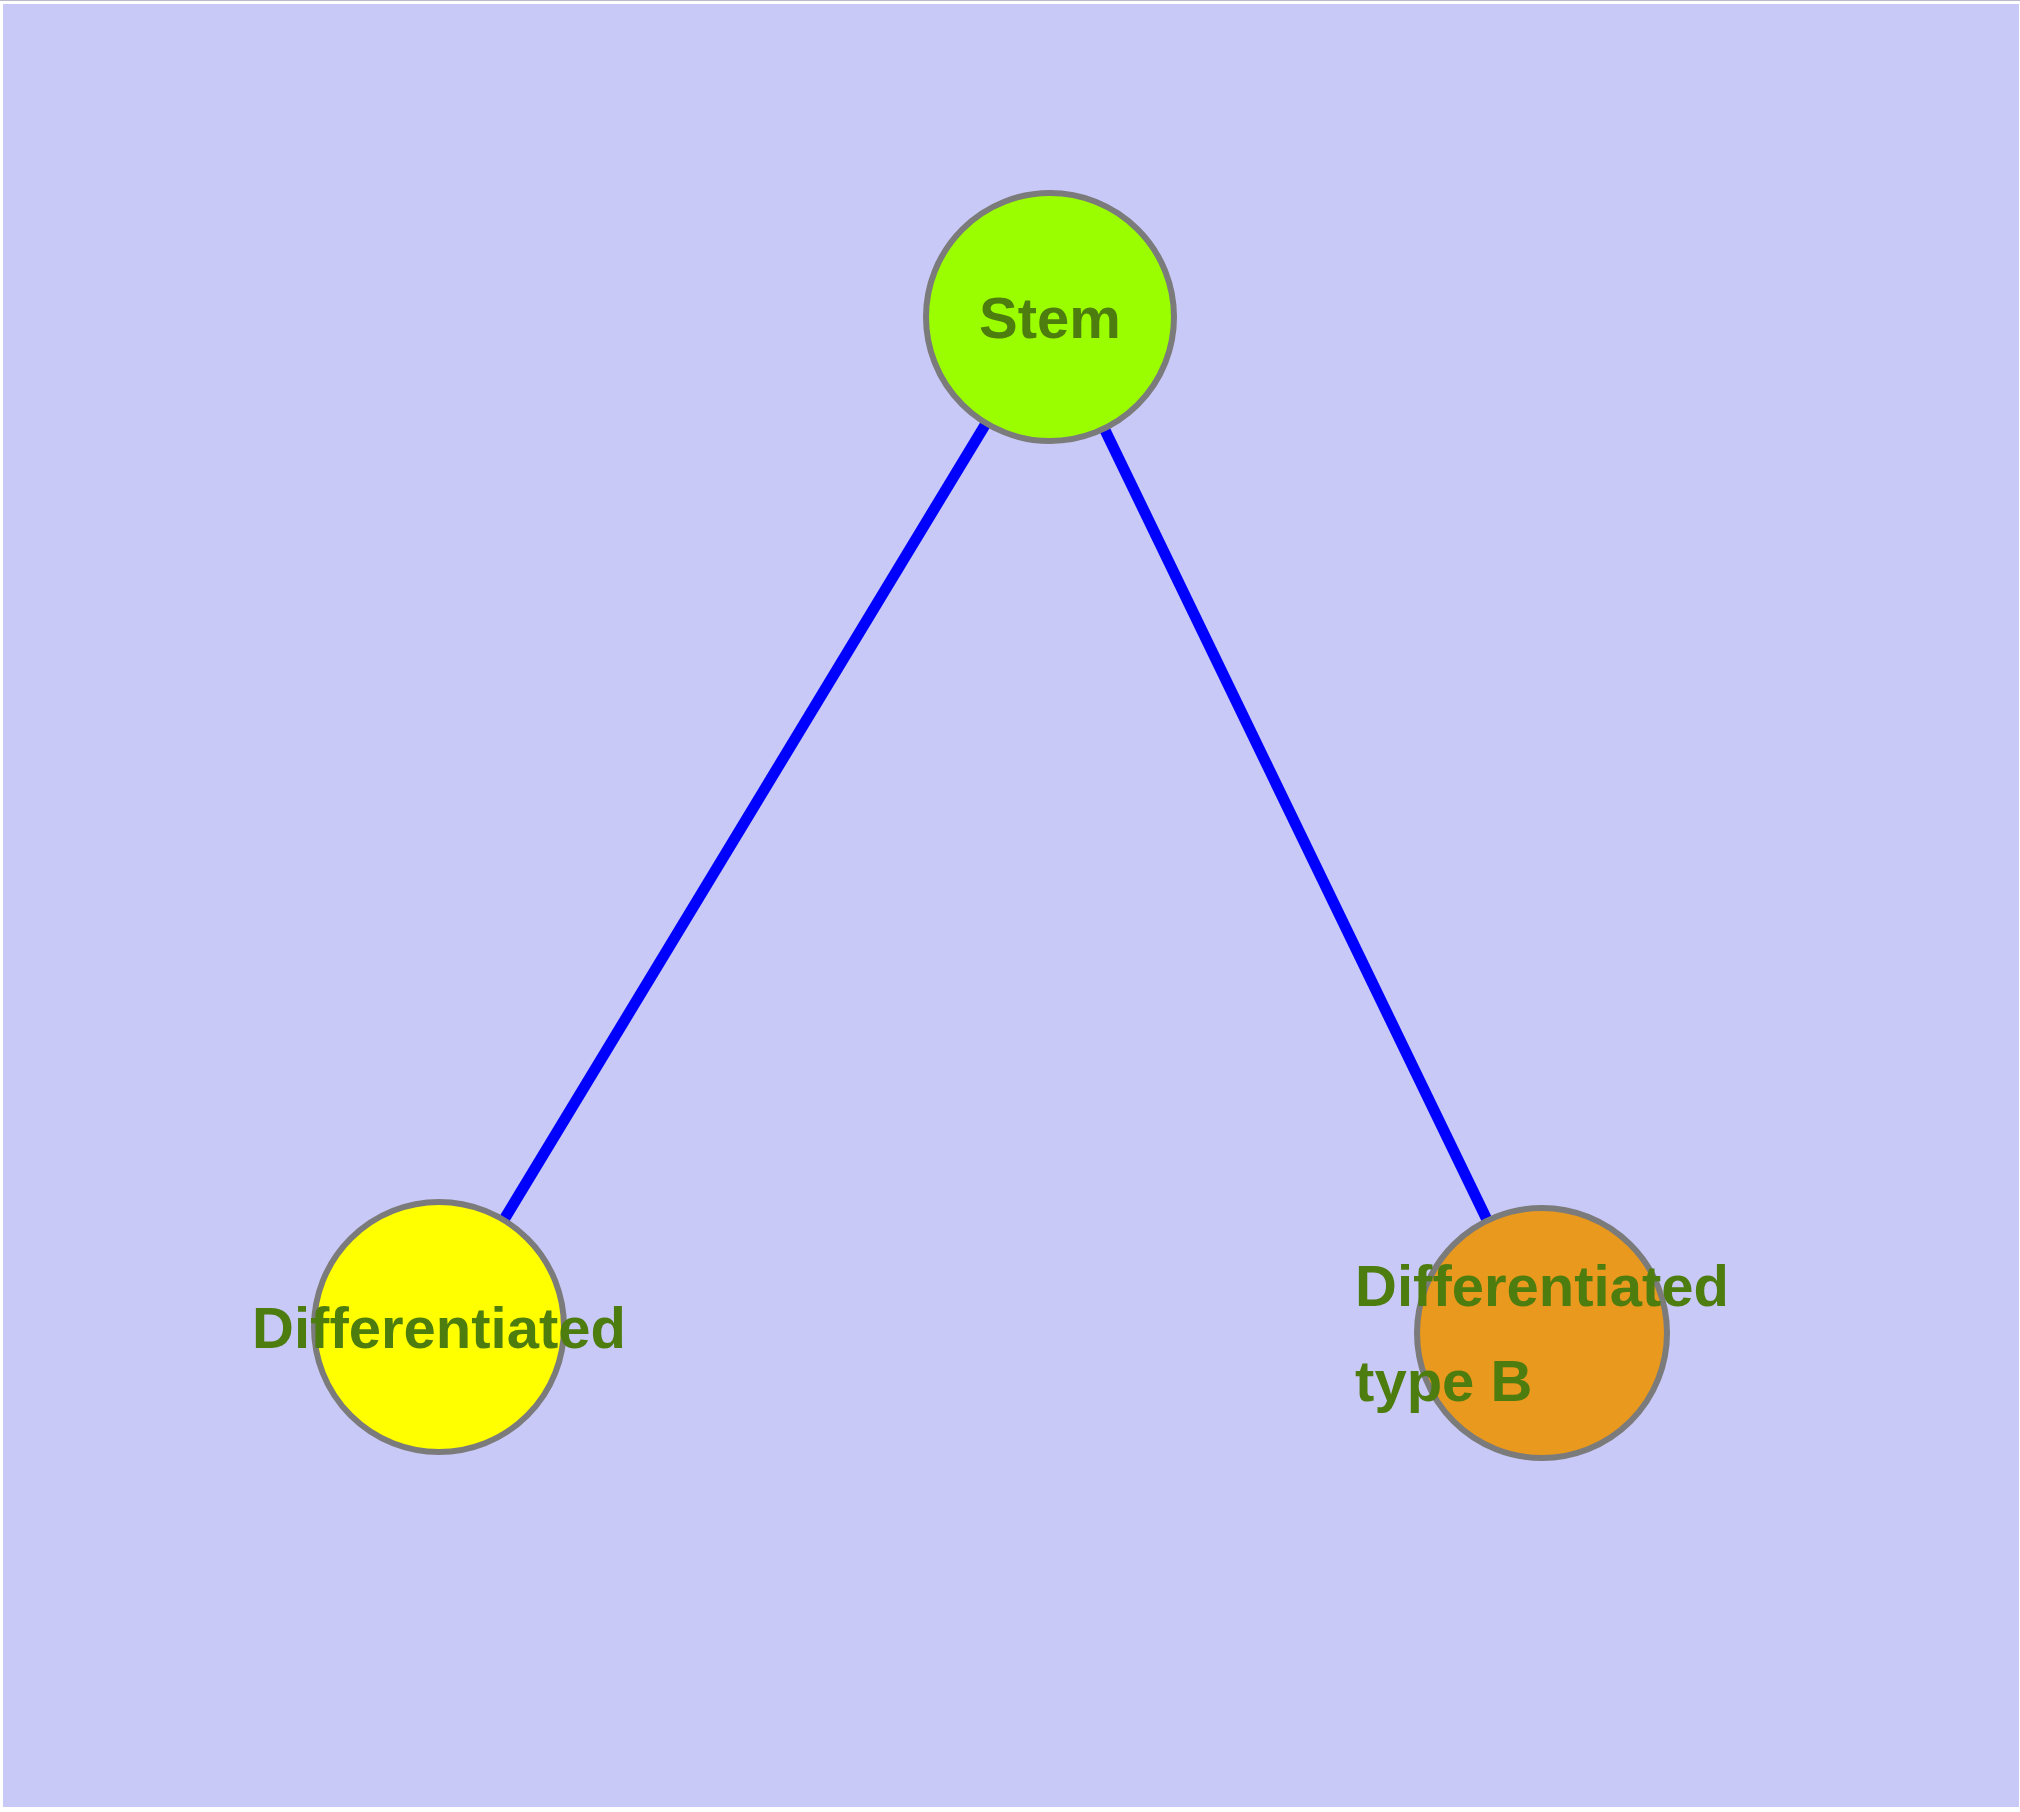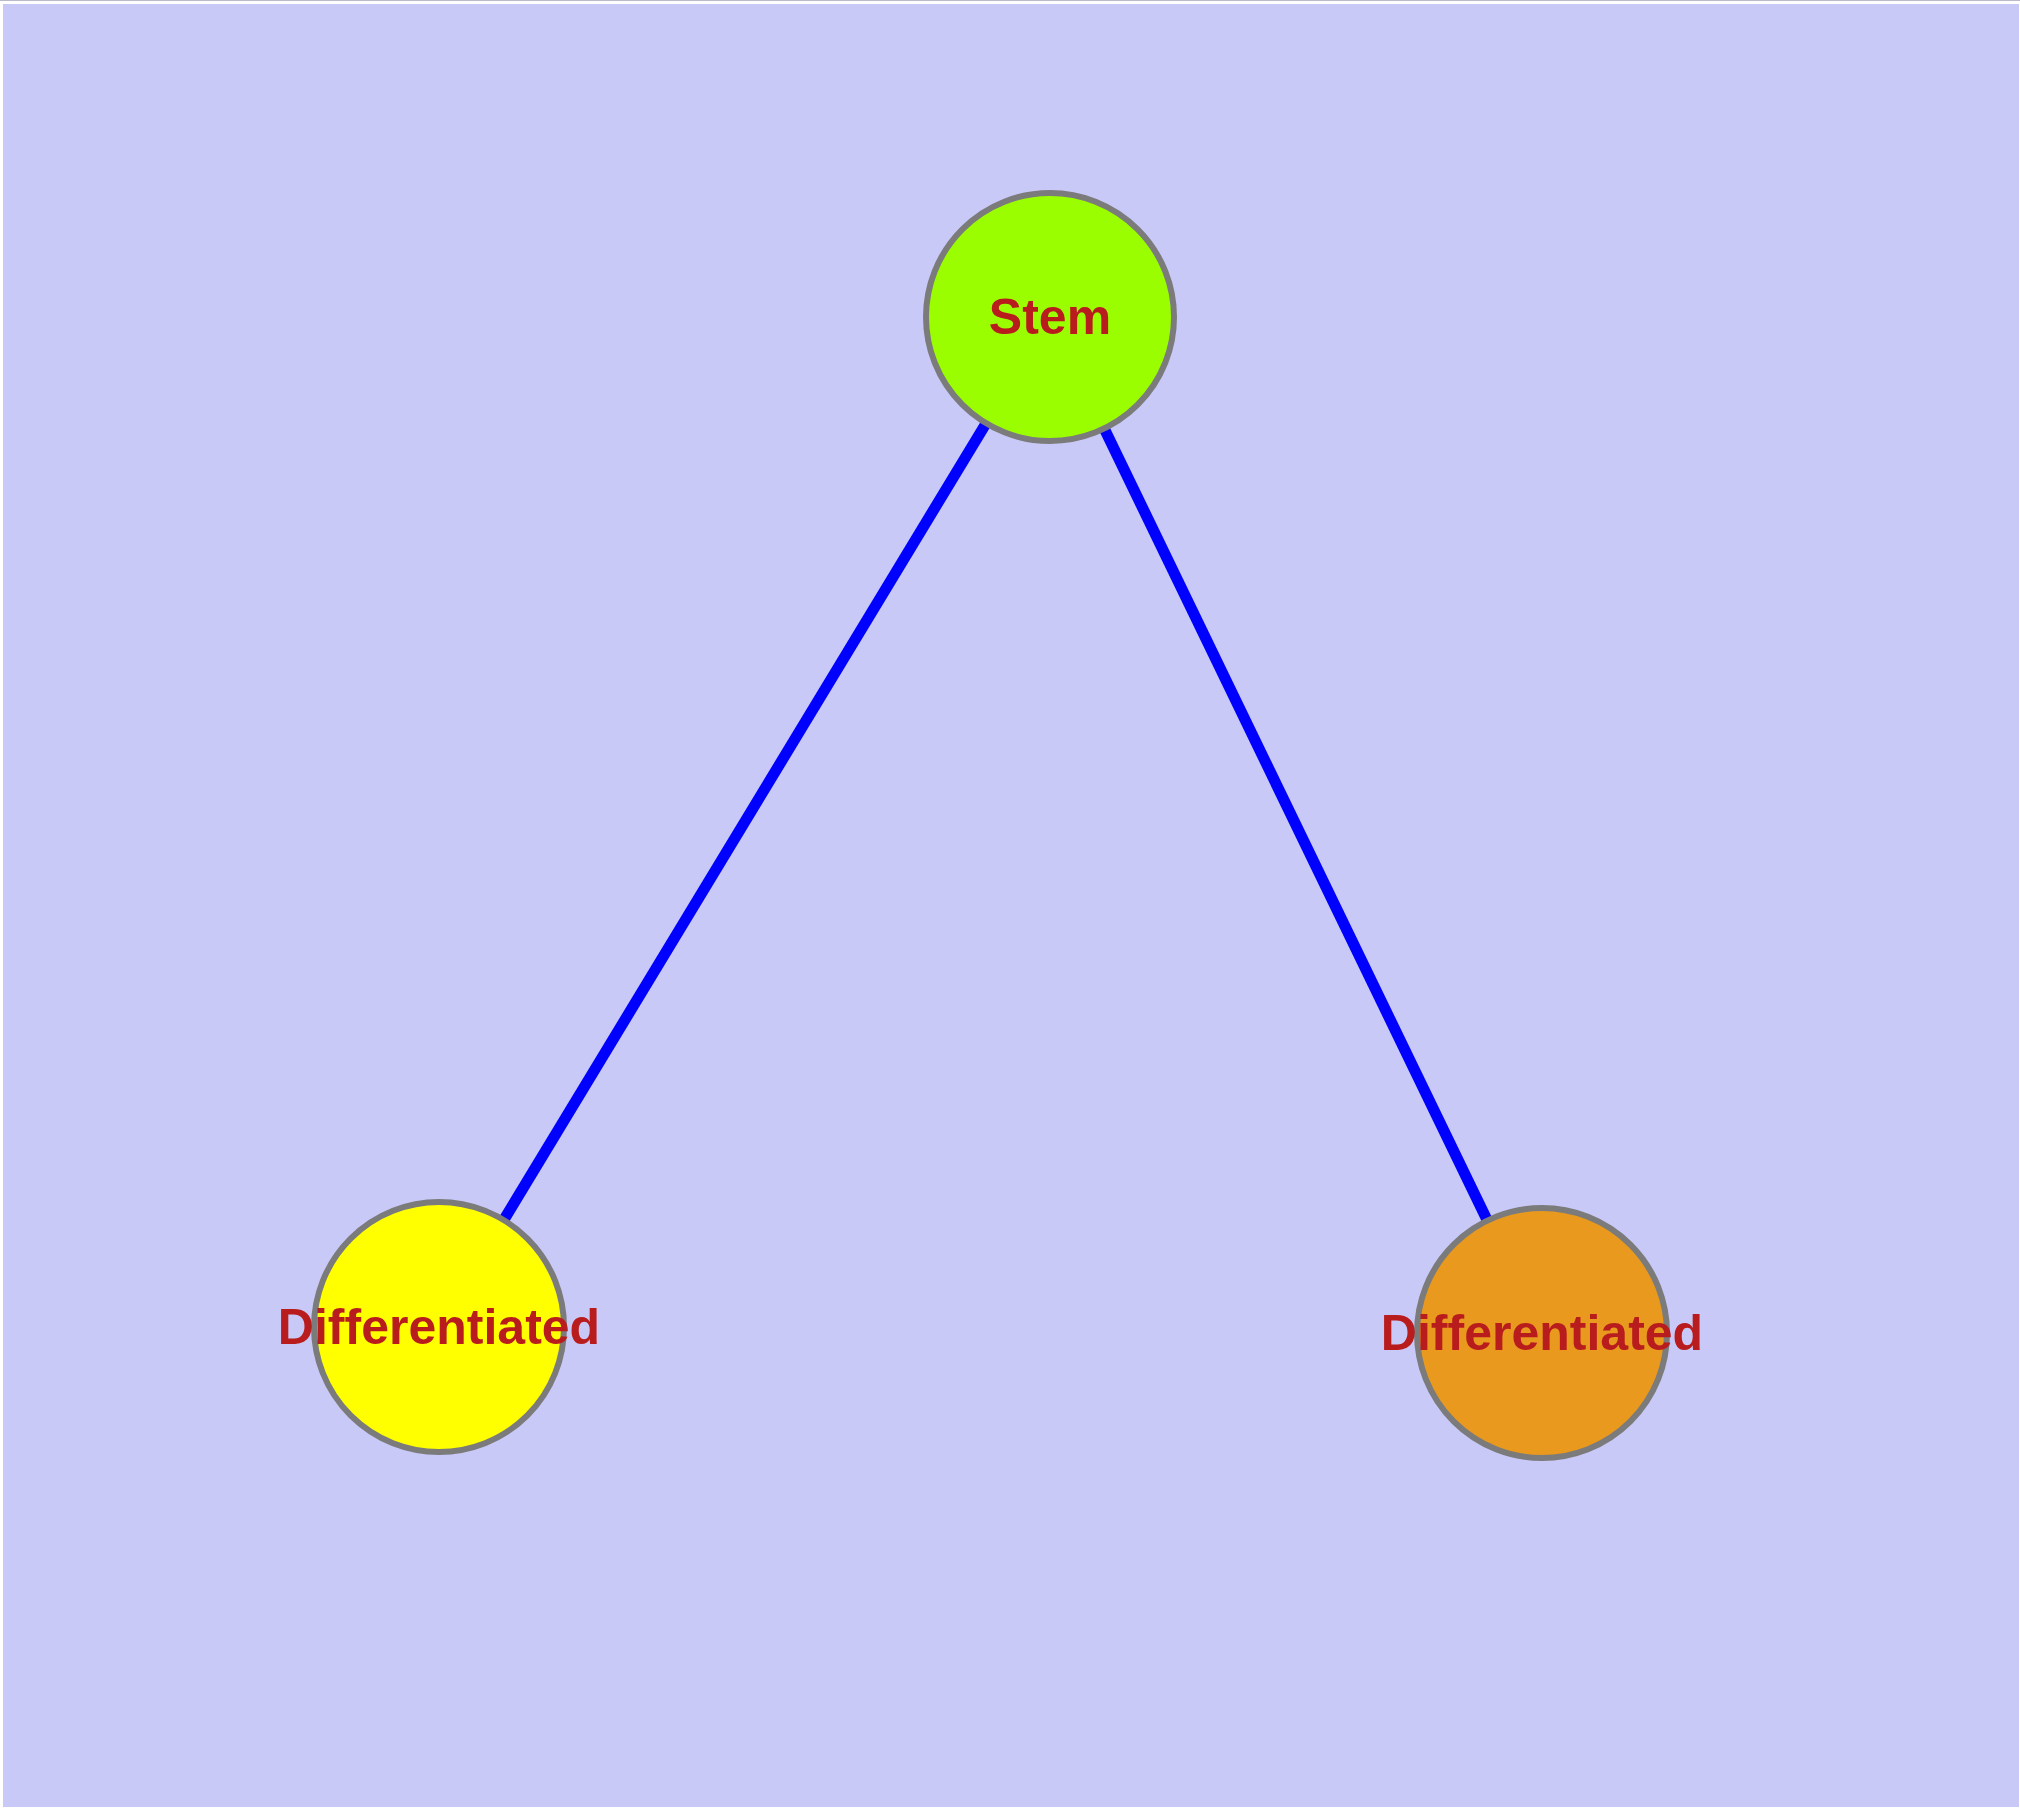--- a/index.html
+++ b/index.html
@@ -38,23 +38,23 @@
   .node {
     position: absolute;
     border-radius: 50%;
     box-sizing: border-box;
   }
   .node-label {
     position: absolute;
     transform: translate(-50%, -50%);
     text-align: left;
     font-weight: bold;
-    font-size: 50px;
+    font-size: 58px;
     line-height: 95px;
-    color: #b91c1c;
+    color: #4d7c0f;
     white-space: nowrap;
   }
 </style>
 </head>
 <body>
 
 <div class="frame">
   <div class="panel" style="background: rgb(201, 201, 247);"></div>
 
   <svg class="edges-layer" id="edges" viewBox="0 0 2384 2138" width="2021" height="1812">
@@ -69,15 +69,16 @@
   <div class="node-label" style="left: 1050px; top: 316px;">
     <div>Stem</div>
   </div>
 
   <div class="node-label" style="left: 439px; top: 1326px;">
     <div>Differentiated</div>
   </div>
 
   <div class="node-label" style="left: 1542px; top: 1332px;">
     <div>Differentiated</div>
+    <div>type B</div>
   </div>
 </div>
 
 
 </body></html>

